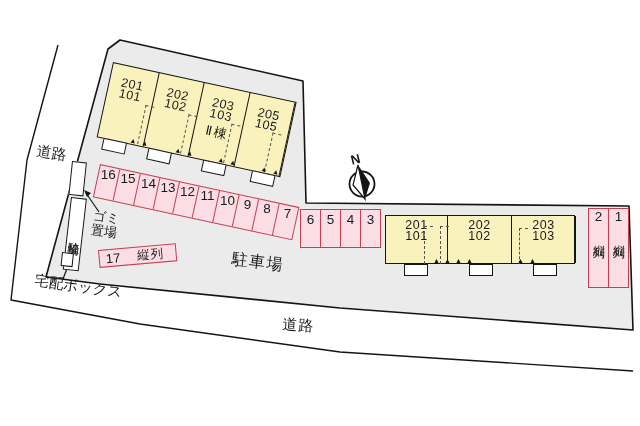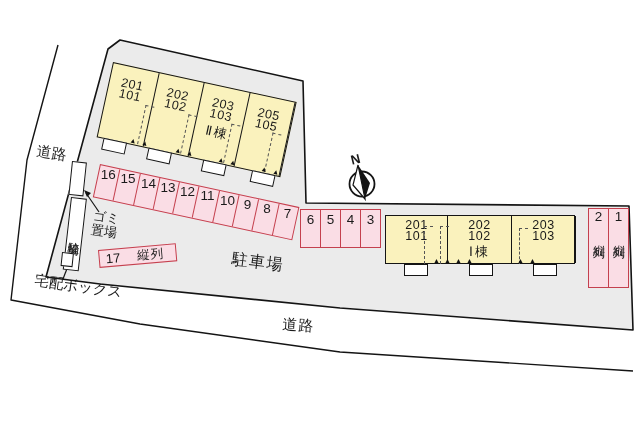--- a/index.html
+++ b/index.html
@@ -103,21 +103,20 @@
   </div>
 
   <div class="bldg b1" style="left:385px;top:215px;width:190px;height:49px;">
     <div class="unit" style="flex:0 0 62px;">
       <div class="unum">201</div>
       <div class="unum">101</div>
     </div>
     <div class="unit" style="flex:0 0 64px;">
       <div class="unum">202</div>
       <div class="unum">102</div>
-      <div class="bname" style="margin-top:1px;">Ⅰ棟</div>
     </div>
     <div class="unit" style="flex:0 0 64px;">
       <div class="unum">203</div>
       <div class="unum">103</div>
     </div>
     <div class="porch" style="left:18px;top:48px;"></div>
     <div class="porch" style="left:83px;top:48px;"></div>
     <div class="porch" style="left:147px;top:48px;"></div>
     <div class="stair" style="left:38px;top:10px;height:38px;"></div>
     <div class="stair" style="left:54px;top:10px;height:38px;"></div>

